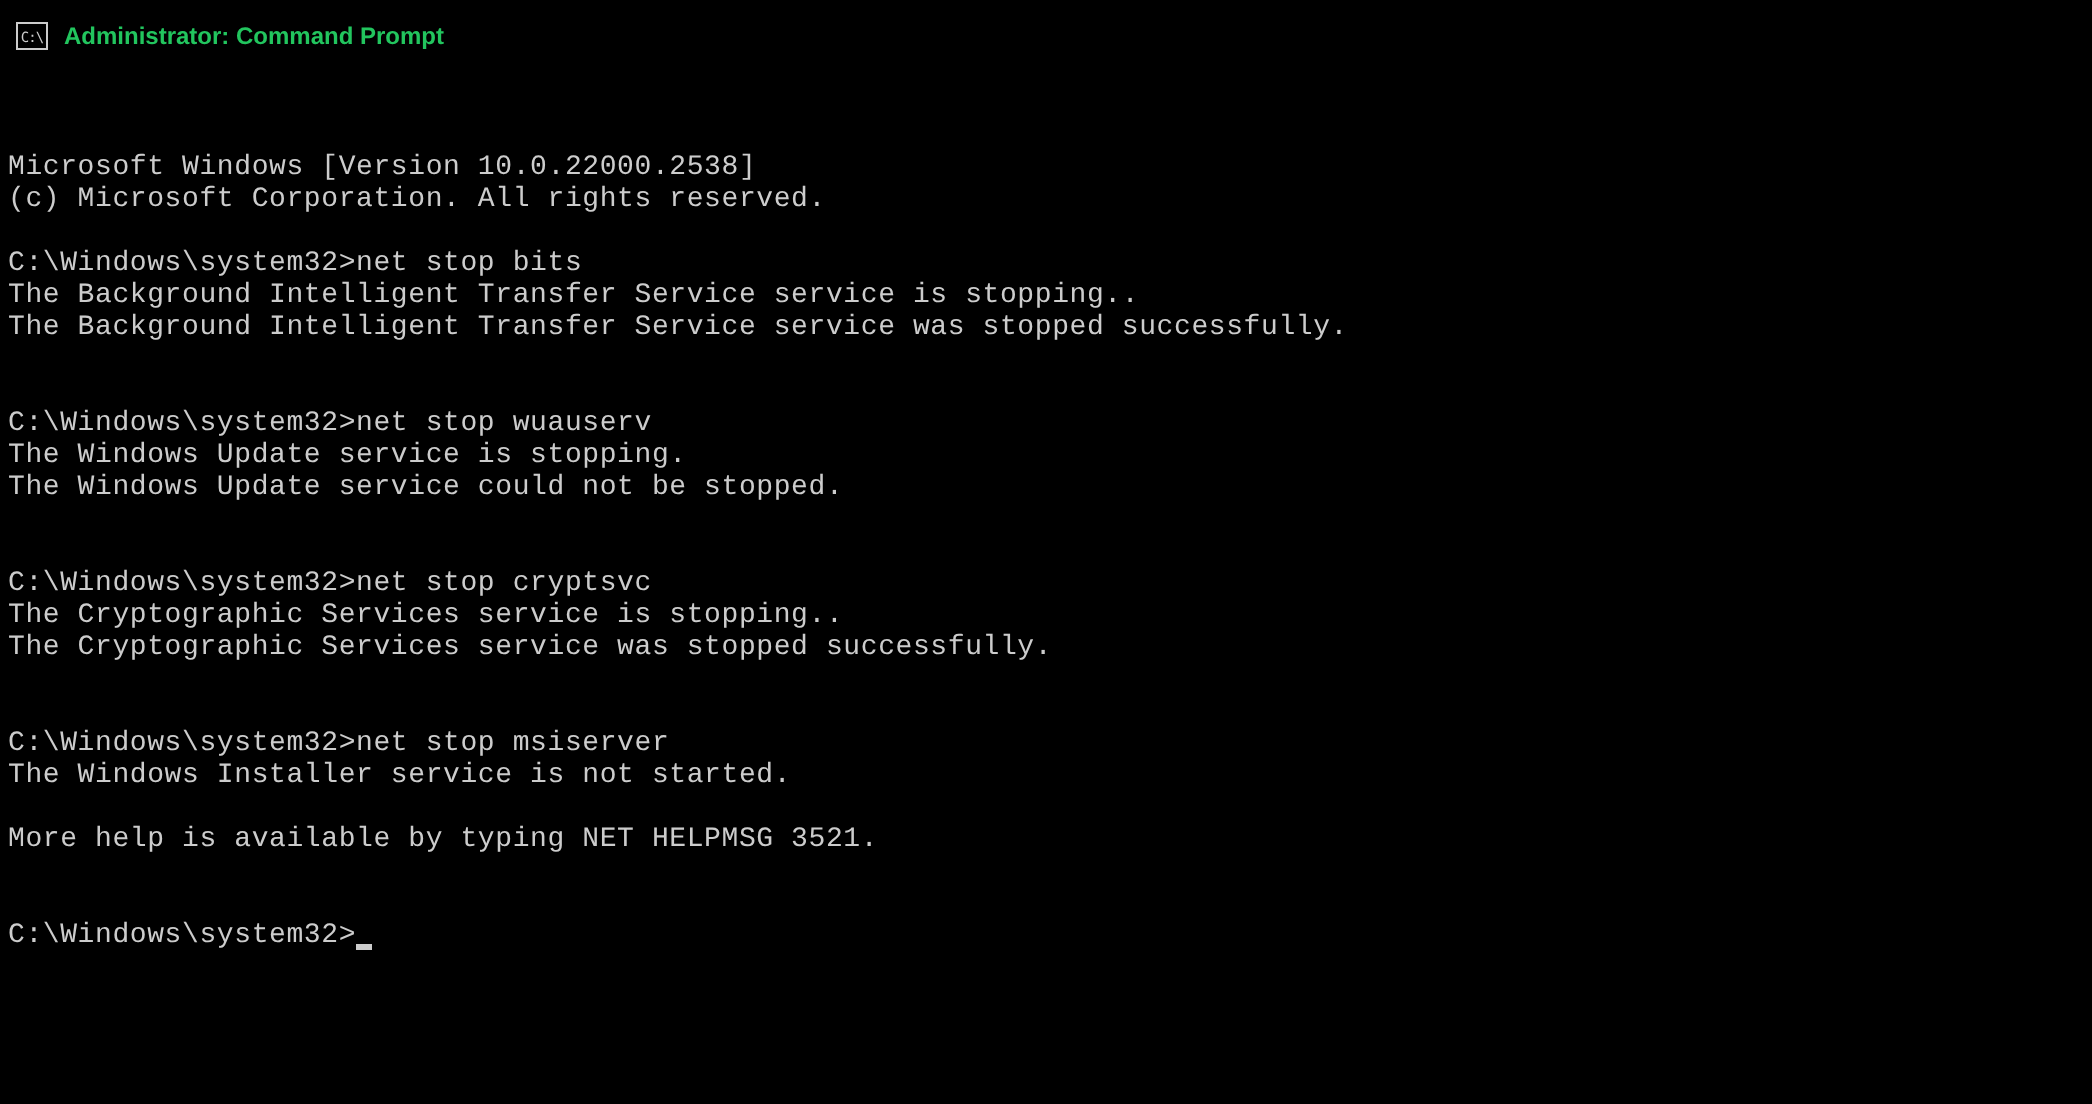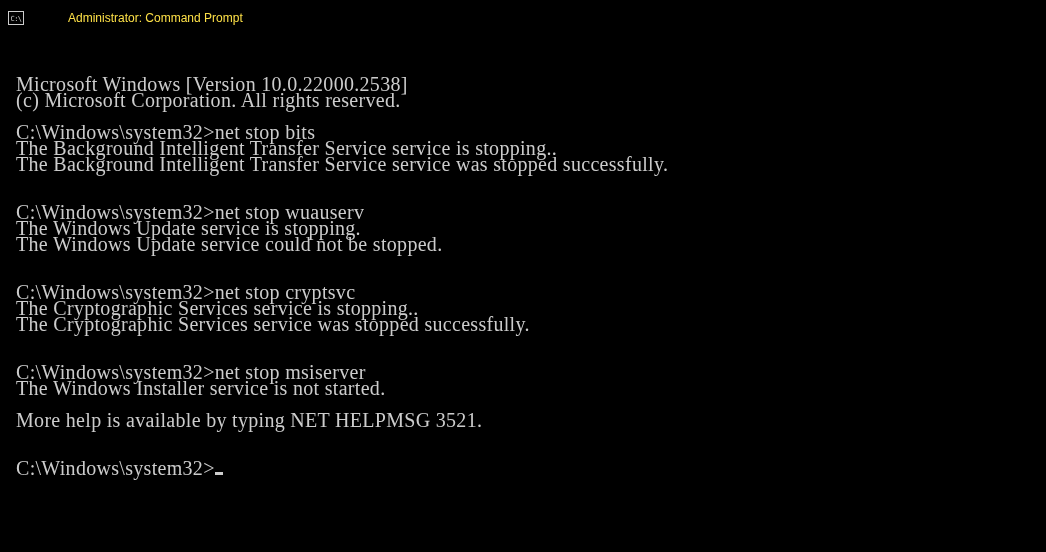--- a/index.html
+++ b/index.html
@@ -33,30 +33,29 @@
       justify-content: center;
       font-size: 7px;
       font-family: Consolas, monospace;
       color: #cccccc;
       letter-spacing: -0.5px;
       padding-top: 1px;
     }
     .titlebar-text {
       font-family: 'Segoe UI', Tahoma, sans-serif;
       font-size: 12px;
-      color: #fde047;
-      font-weight: 400;
-      margin-left: 36px;
+      color: #22c55e;
+      font-weight: 700;
     }
     .terminal {
-      padding: 8px 0 0 16px;
+      padding: 8px 0 0 4px;
       line-height: 16px;
       white-space: pre;
-      font-family: Liberation Serif, serif;
-      font-size: 20px;
+      font-family: Liberation Mono, monospace;
+      font-size: 14px;
       letter-spacing: 0.3px;
     }
     .line {
       min-height: 16px;
     }
     .cursor {
       display: inline-block;
       width: 8px;
       height: 3px;
       background: #cccccc;

